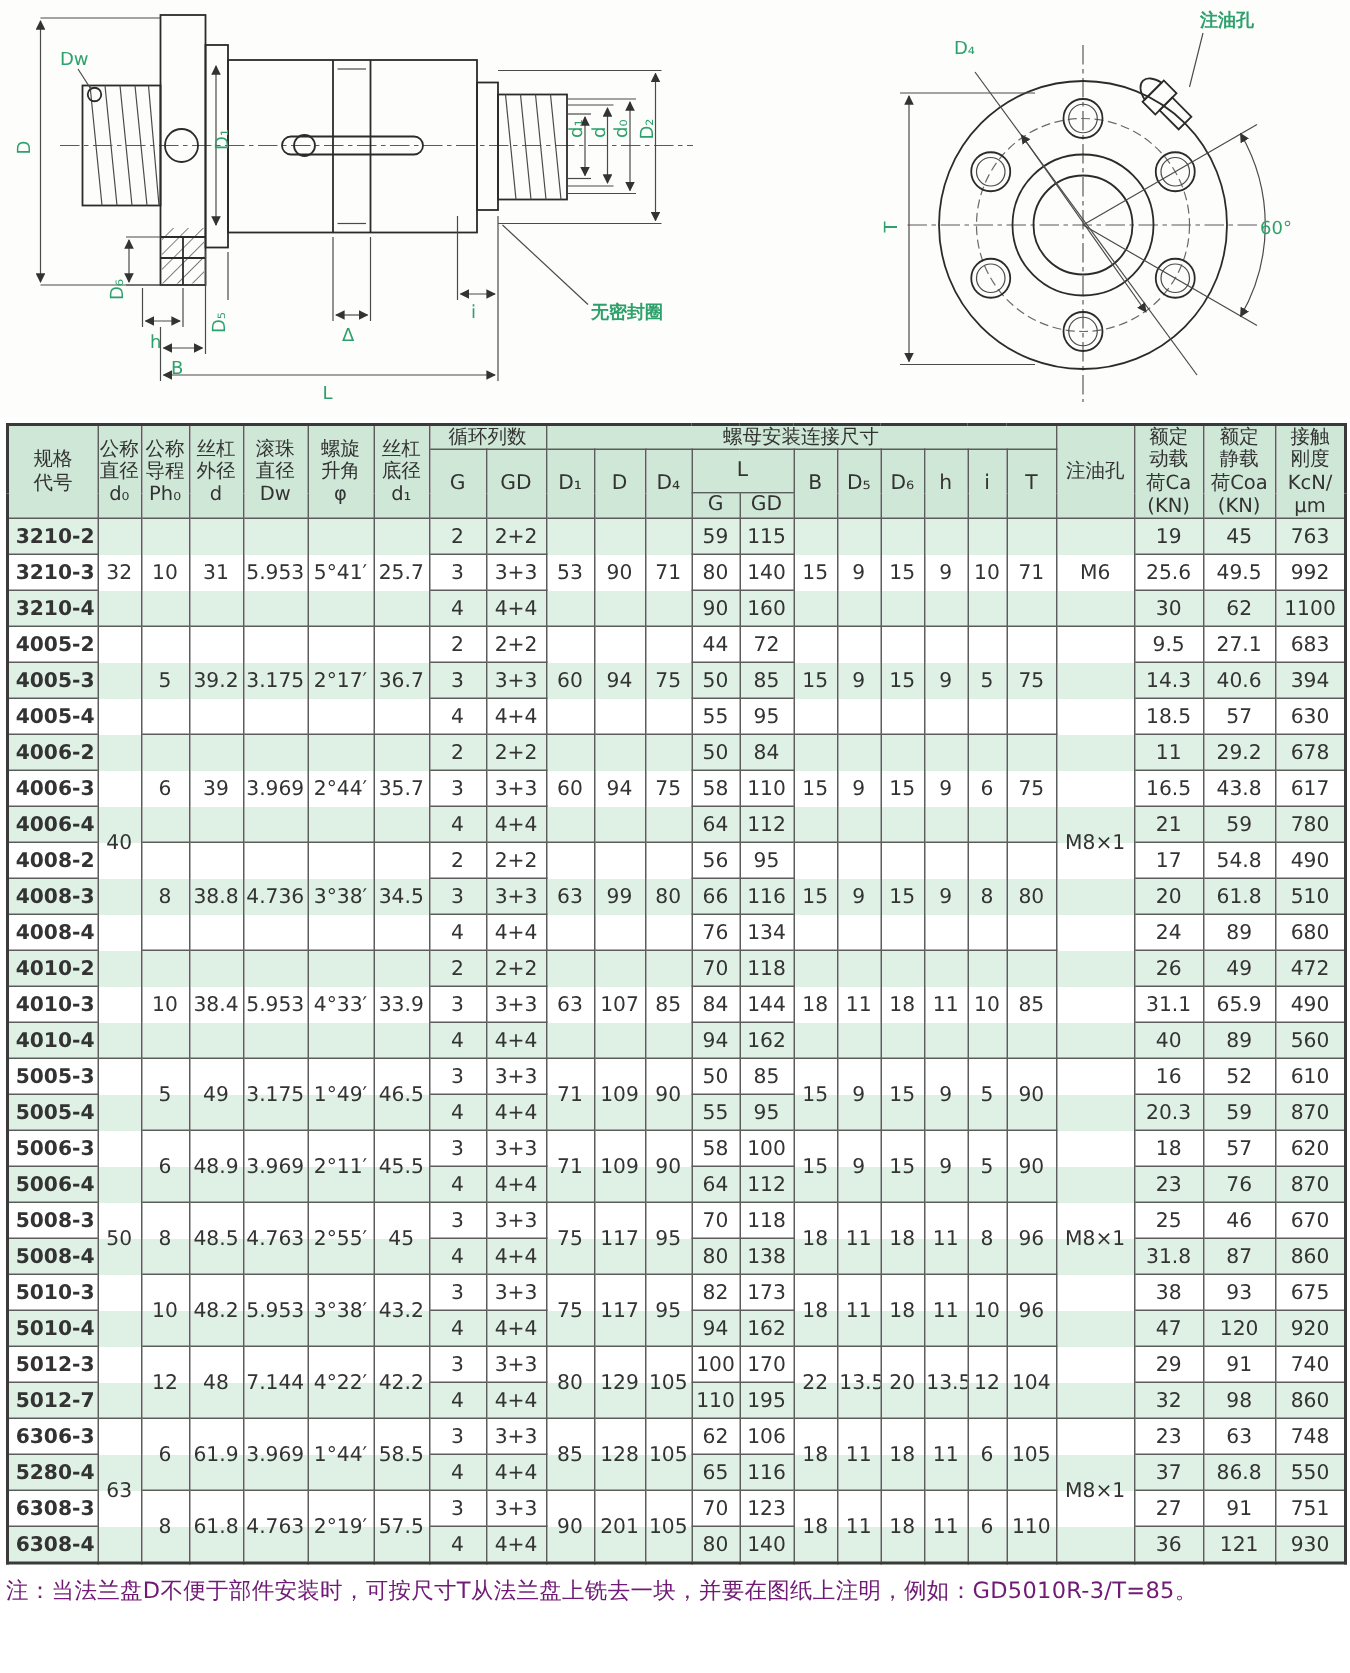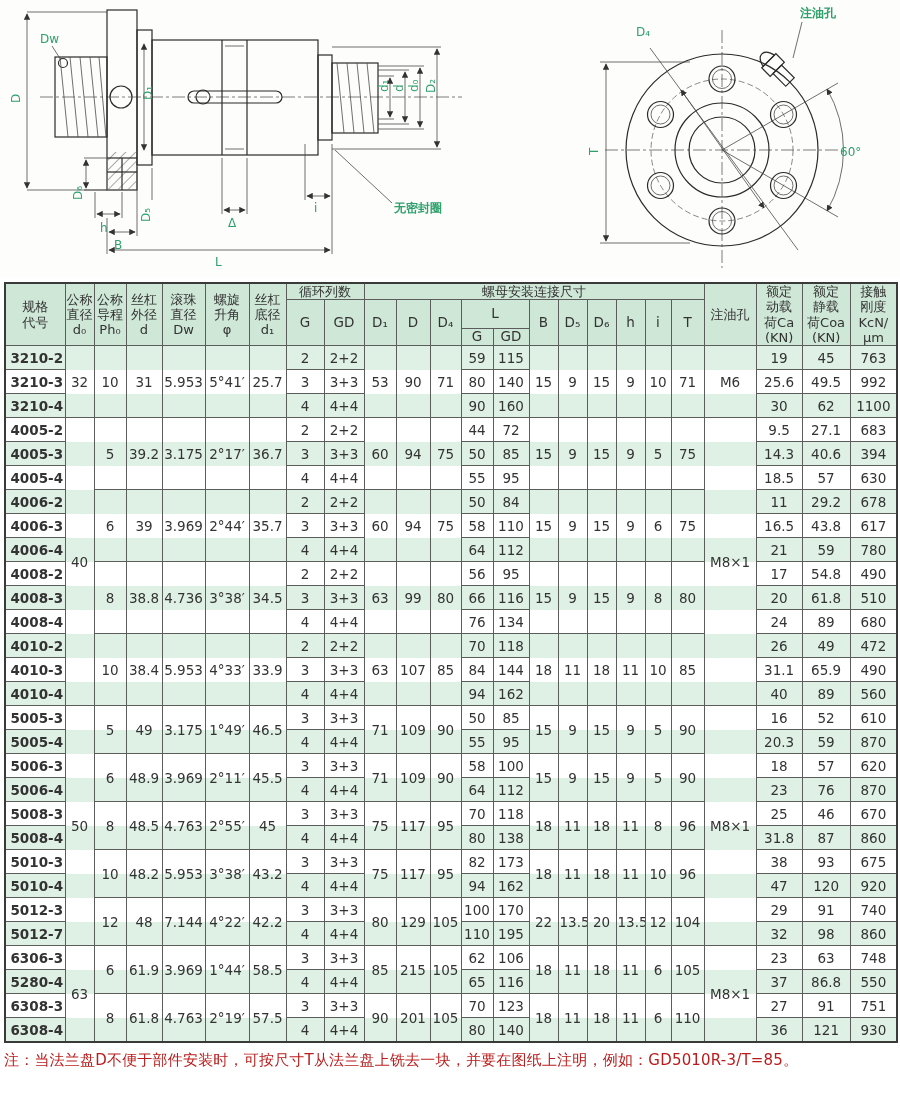--- a/index.html
+++ b/index.html
@@ -11,21 +11,21 @@
   svg .dash{stroke:#5a5a5a;stroke-width:0.8;fill:none;stroke-dasharray:13 3 3 3;}
   svg .dotc{stroke:#6a6a6a;stroke-width:0.8;fill:none;stroke-dasharray:6 3;}
   table.spec{border-collapse:collapse;table-layout:fixed;width:892px;margin:4px 0 0 4px;border:2px solid #3a3a3a;}
   th,td{border:1px solid #5c5c5c;text-align:center;vertical-align:middle;padding:0 1px;overflow:hidden;}
   thead th{background:#cfe7d6;font-weight:normal;font-size:13px;line-height:1.18;white-space:pre-line;color:#333;}
   tr.h2 th, tr.h3 th{font-size:13.5px;}
   tbody{background:repeating-linear-gradient(180deg,#dff0e5 0 24px,#ffffff 24px 48px);}
   tbody td{background:transparent;height:23px;font-size:13.5px;color:#333;}
   tbody td.code{text-align:center;padding-left:4px;font-weight:bold;}
   tr.gs td{border-top:1.5px solid #3a3a3a;}
-  .footnote{margin:8px 4px 0 4px;font-size:15px;color:#b91c1c;letter-spacing:0.2px;}
+  .footnote{margin:8px 4px 0 4px;font-size:15px;color:#701a75;letter-spacing:0.2px;}
 </style>
 </head>
 <body>
 
 <div class="drawing-wrap">
 <svg width="900" height="278" viewBox="0 0 900 278">
   <defs>
     <marker id="ar" viewBox="0 0 10 10" refX="9" refY="5" markerWidth="8" markerHeight="8" orient="auto-start-reverse">
       <path d="M0,0L10,5L0,10z" fill="#333"></path>
     </marker>
@@ -663,21 +663,21 @@
         <td class="code">6306-3</td>
         <td rowspan="4">63</td>
         <td rowspan="2">6</td>
         <td rowspan="2">61.9</td>
         <td rowspan="2">3.969</td>
         <td rowspan="2">1°44′</td>
         <td rowspan="2">58.5</td>
         <td>3</td>
         <td>3+3</td>
         <td rowspan="2">85</td>
-        <td rowspan="2">215</td>
+        <td rowspan="2">128</td>
         <td rowspan="2">105</td>
         <td>62</td>
         <td>106</td>
         <td rowspan="2">18</td>
         <td rowspan="2">11</td>
         <td rowspan="2">18</td>
         <td rowspan="2">11</td>
         <td rowspan="2">6</td>
         <td rowspan="2">105</td>
         <td rowspan="4">M8×1</td>

